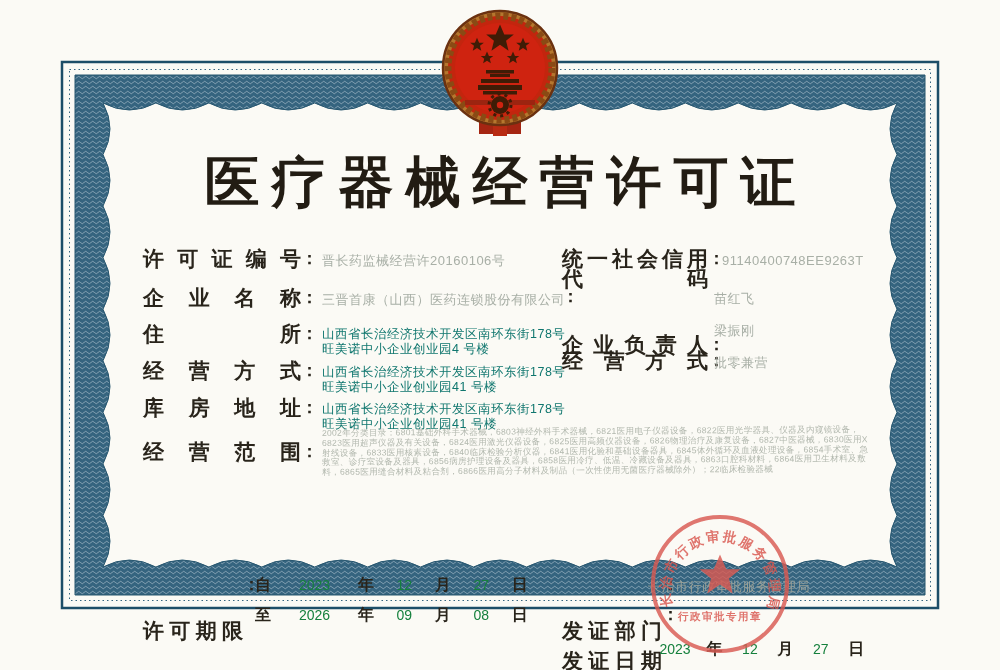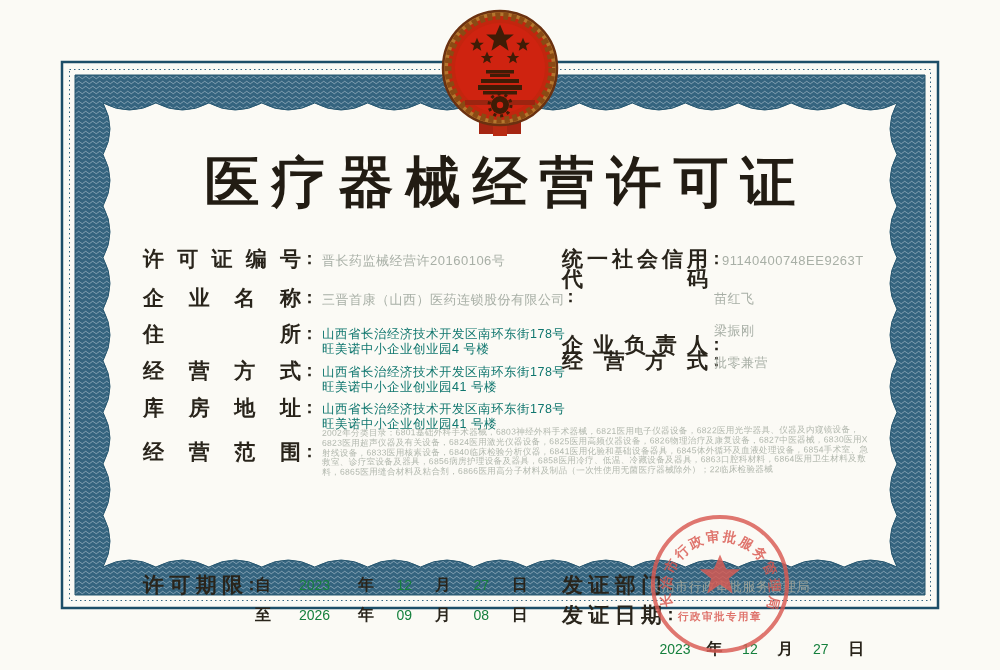--- a/index.html
+++ b/index.html
@@ -8,21 +8,21 @@
   svg{display:block;}
   .abs{position:absolute;}
   .title{position:absolute;top:146px;left:0;right:0;text-align:center;
          font-family:"Liberation Serif",serif;font-weight:700;font-size:55px;
          letter-spacing:12px;color:#221c13;padding-left:12px;}
   .lblrow{position:absolute;display:flex;align-items:flex-start;}
   .jlbl{display:inline-block;text-align:justify;text-align-last:justify;
         font-weight:700;font-size:21px;color:#29241b;line-height:20px;}
   .w162{width:158px;}
   .w148{width:146px;}
-  .w100{width:100px;}
+  .w100{width:100px;margin-top:46px;}
   .colon{font-weight:700;font-size:17px;color:#29241b;line-height:20px;}
   .val{color:#a8afa6;font-size:13px;line-height:16px;letter-spacing:0.5px;}
   .val2{color:#0f766e;font-size:12.5px;line-height:15px;letter-spacing:0.5px;}
   .scope{color:#b2b8ae;font-size:8.6px;line-height:9.8px;letter-spacing:0.3px;
          width:548px;transform:rotate(-0.4deg);}
   .dchar{font-weight:700;font-size:16px;color:#29241b;}
   .dnum{color:#15803d;font-size:14px;text-align:center;display:inline-block;}
   .seal{position:absolute;left:640px;top:510px;opacity:0.82;}
 </style>
 </head>

